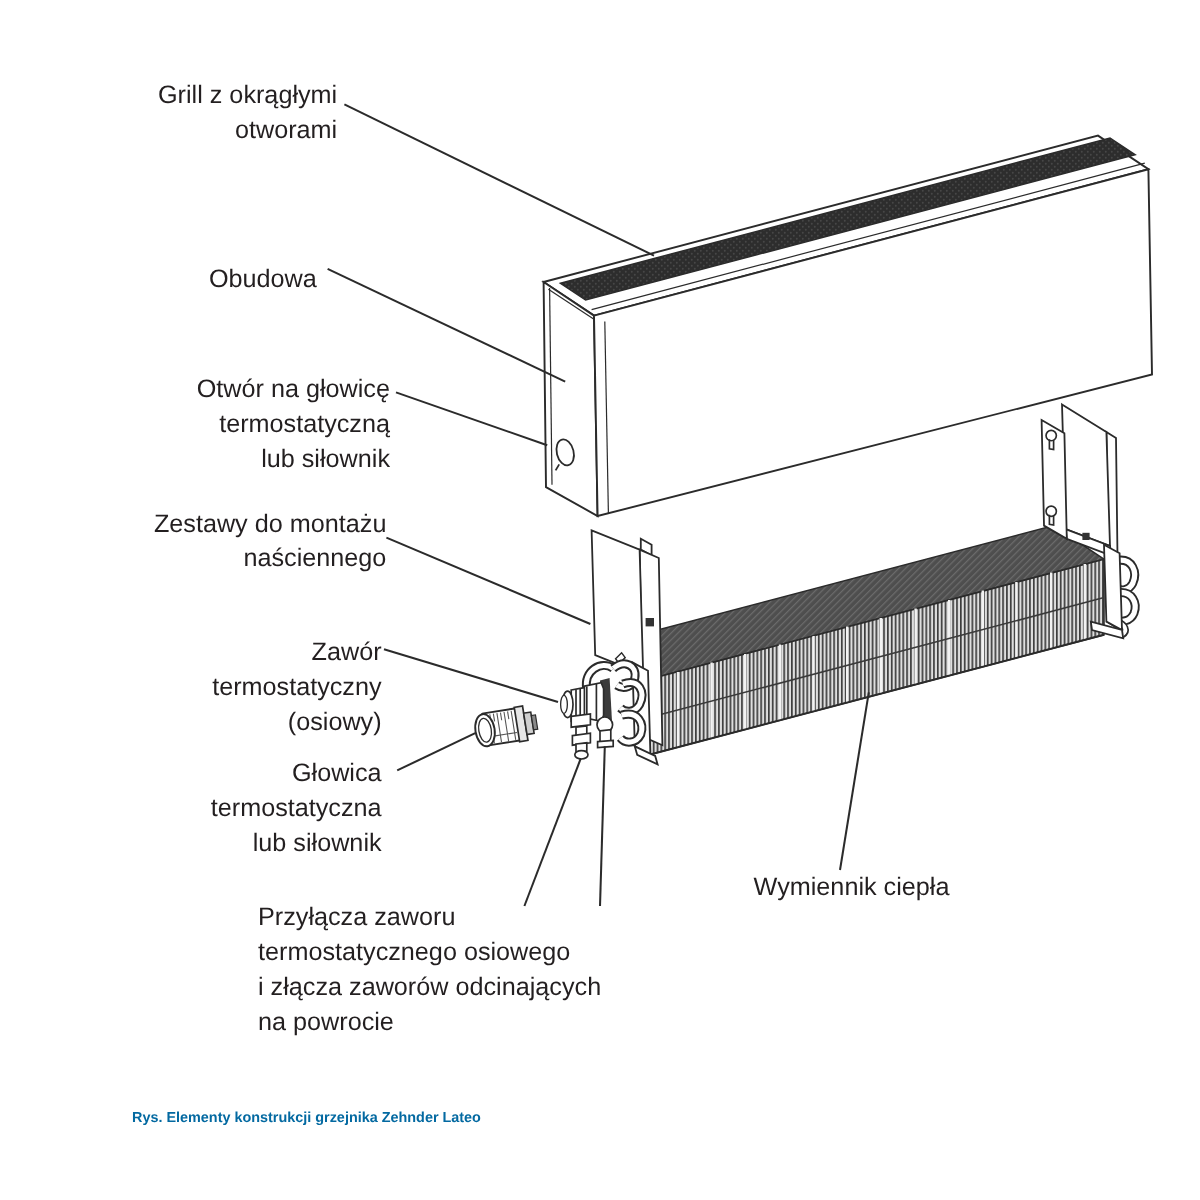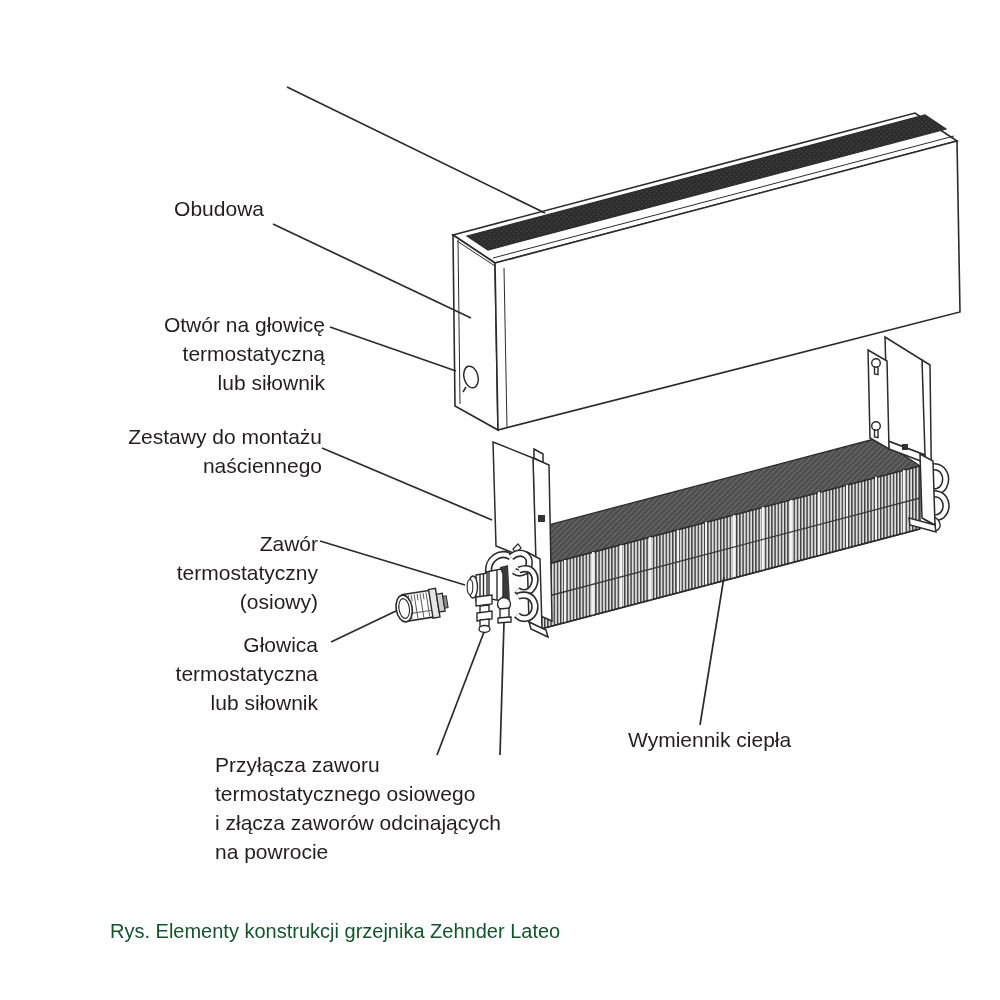--- a/index.html
+++ b/index.html
@@ -2,21 +2,21 @@
 <html><head>
 <meta charset="utf-8">
 <style>
   html,body{margin:0;padding:0;background:#fff;}
   #stage{position:relative;width:1000px;height:1000px;background:#fff;overflow:hidden;
          font-family:"Liberation Sans",sans-serif;color:#231f20;}
   #artwork{position:absolute;left:0;top:0;}
   .lbl{position:absolute;font-size:21px;line-height:29px;white-space:pre-line;color:#231f20;}
   .r{text-align:right;}
   .l{text-align:left;}
-  #caption{position:absolute;font-size:20px;line-height:26px;color:#14532d;}
+  #caption{position:absolute;font-size:12px;line-height:26px;color:#0369a1;font-weight:bold;}
 </style>
 </head>
 <body>
 
 <div id="stage">
 
 <svg id="artwork" width="1000" height="1000" viewBox="0 0 1000 1000">
   <defs>
     <pattern id="grillDots" width="5" height="5" patternUnits="userSpaceOnUse">
       <rect width="5" height="5" fill="#2d2d2d"></rect>
@@ -159,21 +159,23 @@
     <line x1="330" y1="327" x2="456" y2="371"></line>
     <line x1="322" y1="448" x2="492" y2="520"></line>
     <line x1="320" y1="541" x2="465" y2="585"></line>
     <line x1="331" y1="642" x2="396" y2="611"></line>
     <line x1="437" y1="755" x2="484" y2="632"></line>
     <line x1="500" y1="755" x2="504" y2="622"></line>
     <line x1="700" y1="725" x2="724" y2="577"></line>
   </g>
 </svg>
 
-<div class="lbl r" style="right:736px;top:194px;margin-left:12px;">Obudowa</div>
+<div class="lbl r" style="right:719px;top:65px;">Grill z okrągłymi
+otworami</div>
+<div class="lbl r" style="right:736px;top:218px;margin-left:12px;">Obudowa</div>
 <div class="lbl r" style="right:675px;top:310px;margin-left:39px;">Otwór na głowicę
 termostatyczną
 lub siłownik</div>
 <div class="lbl r" style="right:678px;top:422px;">Zestawy do montażu
 naściennego</div>
 <div class="lbl r" style="right:682px;top:529px;">Zawór
 termostatyczny
 (osiowy)</div>
 <div class="lbl r" style="right:682px;top:630px;">Głowica
 termostatyczna

